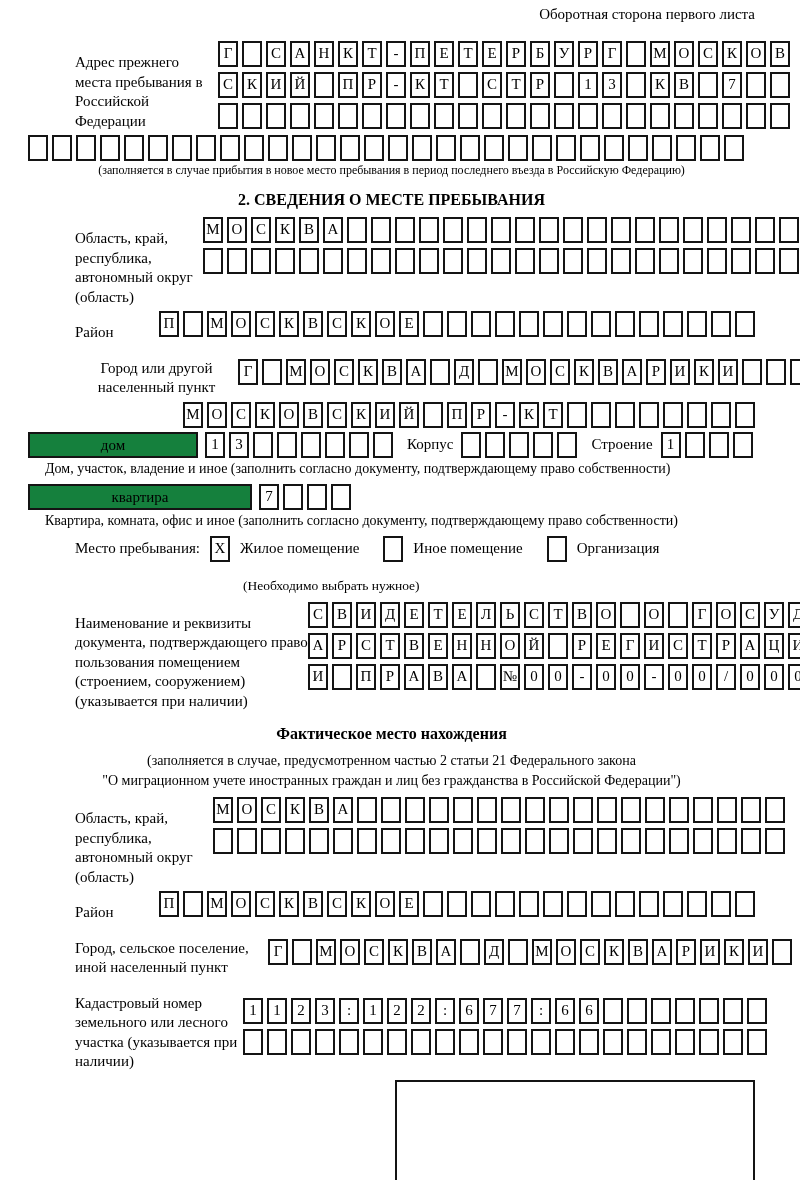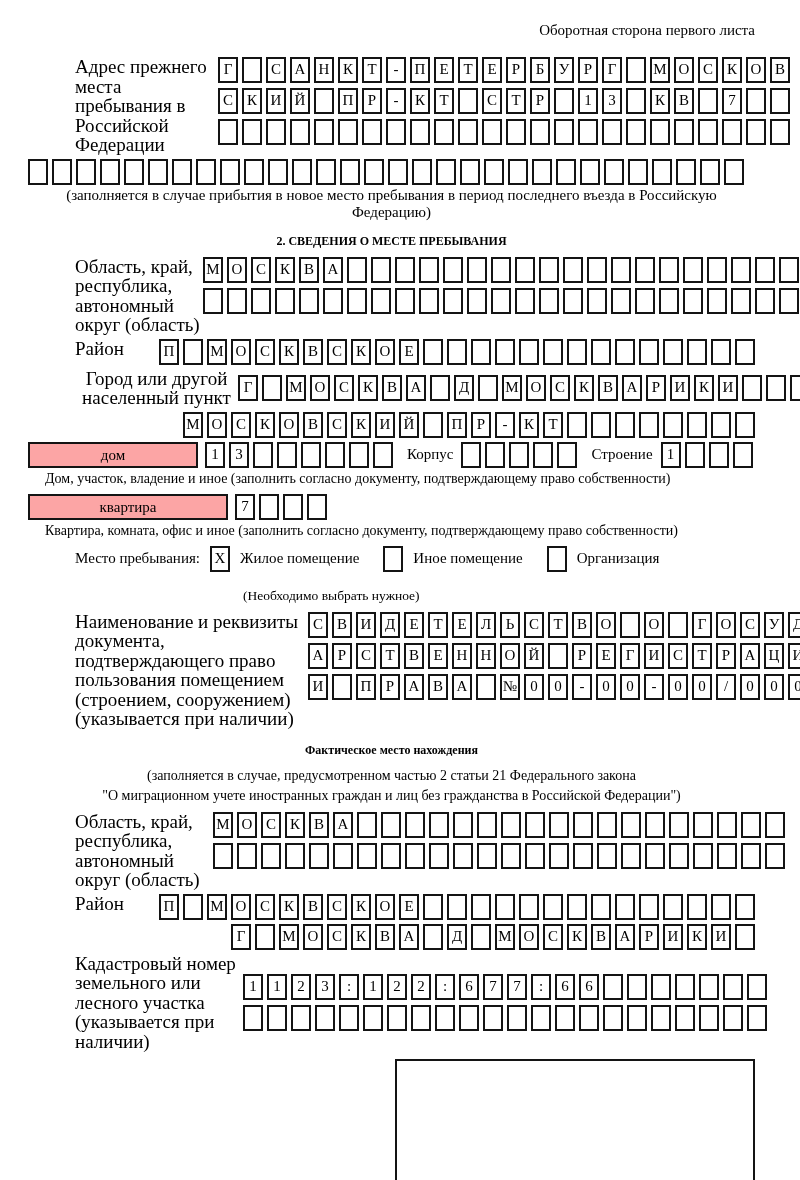--- a/index.html
+++ b/index.html
@@ -4,53 +4,53 @@
 <style>
   * { box-sizing: border-box; margin: 0; padding: 0; }
   html, body { background: #ffffff; }
   body {
     width: 800px; height: 1180px; overflow: hidden;
     font-family: "Liberation Serif", "DejaVu Serif", serif;
     color: #000;
   }
   .page { width: 800px; padding: 0 45px 10px 28px; }
 
-  .note { text-align: right; font-size: 15px; padding-top: 22px; margin-bottom: 18px; }
+  .note { text-align: right; font-size: 15px; padding-top: 6px; margin-bottom: 18px; }
 
   .field { display: flex; margin-bottom: 4px; }
-  .lbl { font-size: 19px; line-height: 19.5px; padding-left: 47px; flex: 1 1 auto; }
+  .lbl { font-size: 15px; line-height: 19.5px; padding-left: 47px; flex: 1 1 auto; margin-top: 12px; }
   .cells { margin-left: auto; display: flex; flex-direction: column; gap: 5px; }
 
   .cellrow { display: flex; gap: 4px; justify-content: flex-end; }
   .cellrow.left { justify-content: flex-start; }
   .cell {
     flex: none; width: 20px; height: 26px; border: 2px solid #141414;
     font-size: 15px; line-height: 21px; text-align: center; background: #fff;
   }
 
   .w190 { flex: none; width: 190px; }
   .w175 { flex: none; width: 175px; }
   .w210 { flex: none; width: 210px; text-align: center; }
   .w280 { flex: none; width: 280px; }
   .w185 { flex: none; width: 185px; }
   .w240 { flex: none; width: 240px; }
   .w215 { flex: none; width: 215px; }
 
-  .caption { font-size: 15px; text-align: center; margin: 2px 0 13px; }
+  .caption { font-size: 12px; text-align: center; margin: 2px 0 13px; }
   .caption-left { font-size: 14px; margin: 1px 0 7px 17px; }
 
-  .sec-title { text-align: center; font-weight: bold; font-size: 12px; margin: 6px 0 8px; }
+  .sec-title { text-align: center; font-weight: bold; font-size: 16px; margin: 6px 0 8px; }
 
   .dom-row { display: flex; align-items: center; margin-bottom: 3px; }
   .wide-box {
     border: 2px solid #141414; height: 26px; text-align: center;
-    font-size: 15px; line-height: 22px; flex: none; background: #fca5a5;
+    font-size: 15px; line-height: 22px; flex: none; background: #15803d;
   }
   .dom-box { width: 170px; margin-right: 7px; }
-  .kv-box { width: 200px; margin-right: 7px; }
+  .kv-box { width: 224px; margin-right: 7px; }
   .inline-lbl { font-size: 15px; margin: 0 8px 0 14px; }
 
   .mesto-row { display: flex; align-items: center; padding-left: 47px; font-size: 15px; margin: 6px 0 16px; }
   .mesto-row .cellrow { margin: 0 10px; }
   .mesto-row .opt-lbl { margin-right: 14px; }
   .mesto-note { font-size: 13.5px; margin: 0 0 8px 215px; }
 
   .fact-caption { font-size: 14px; text-align: center; line-height: 20px; margin-bottom: 6px; }
 
   .stamp { width: 360px; height: 172px; border: 2px solid #141414; margin: 8px 0 6px auto; background: #fff; }
@@ -565,20 +565,21 @@
           <span class="cell"></span>
           <span class="cell"></span>
           <span class="cell"></span>
           <span class="cell"></span>
           <span class="cell"></span>
         </div>
       </div>
   </div>
 
   <div class="field">
+    <div class="lbl w240">Город, сельское поселение, иной населенный пункт</div>
     <div class="cells" style="justify-content:center;">
         <div class="cellrow">
           <span class="cell">Г</span>
           <span class="cell"></span>
           <span class="cell">М</span>
           <span class="cell">О</span>
           <span class="cell">С</span>
           <span class="cell">К</span>
           <span class="cell">В</span>
           <span class="cell">А</span>

